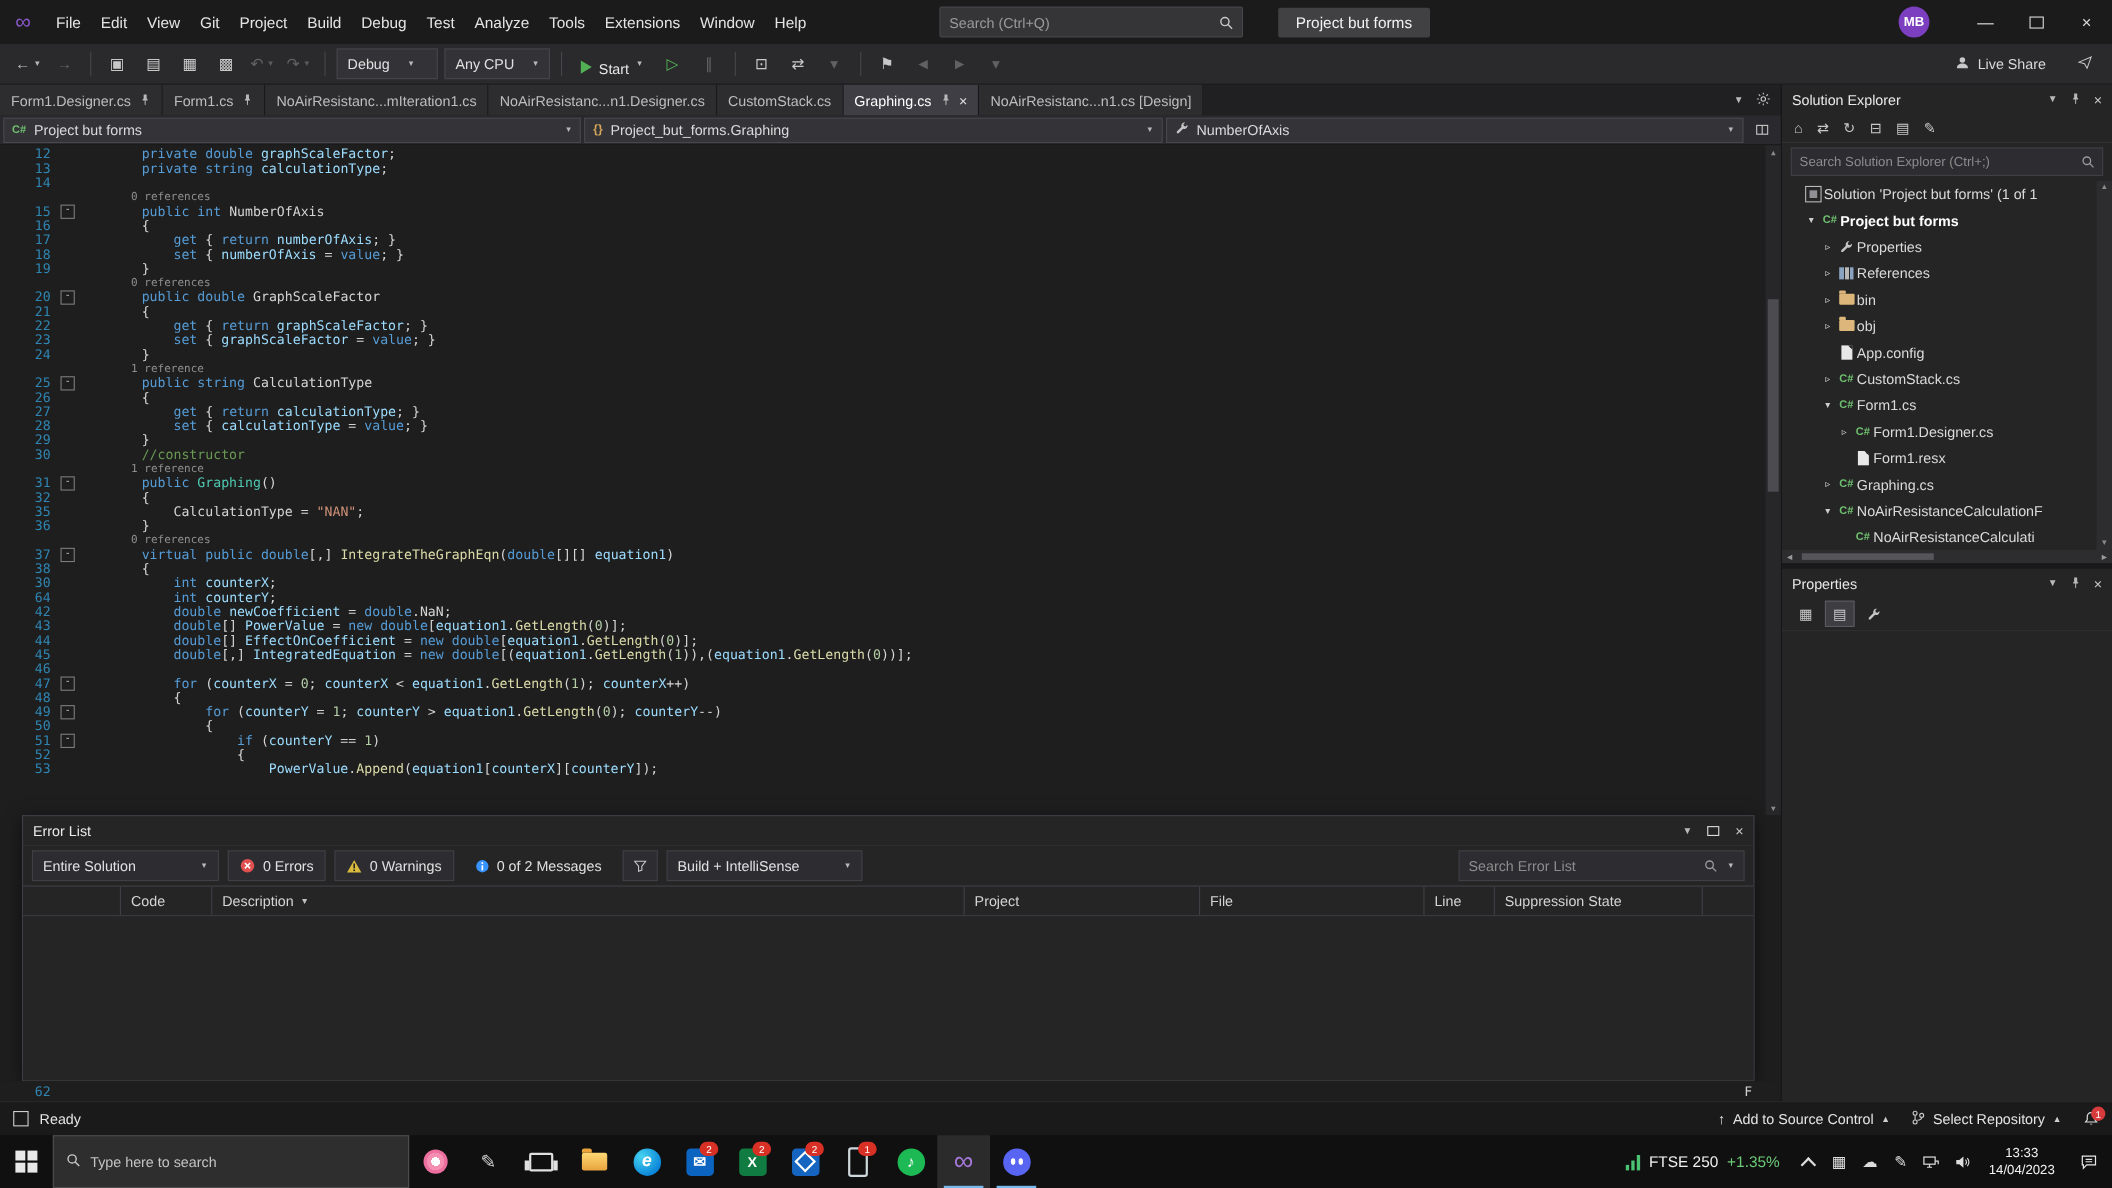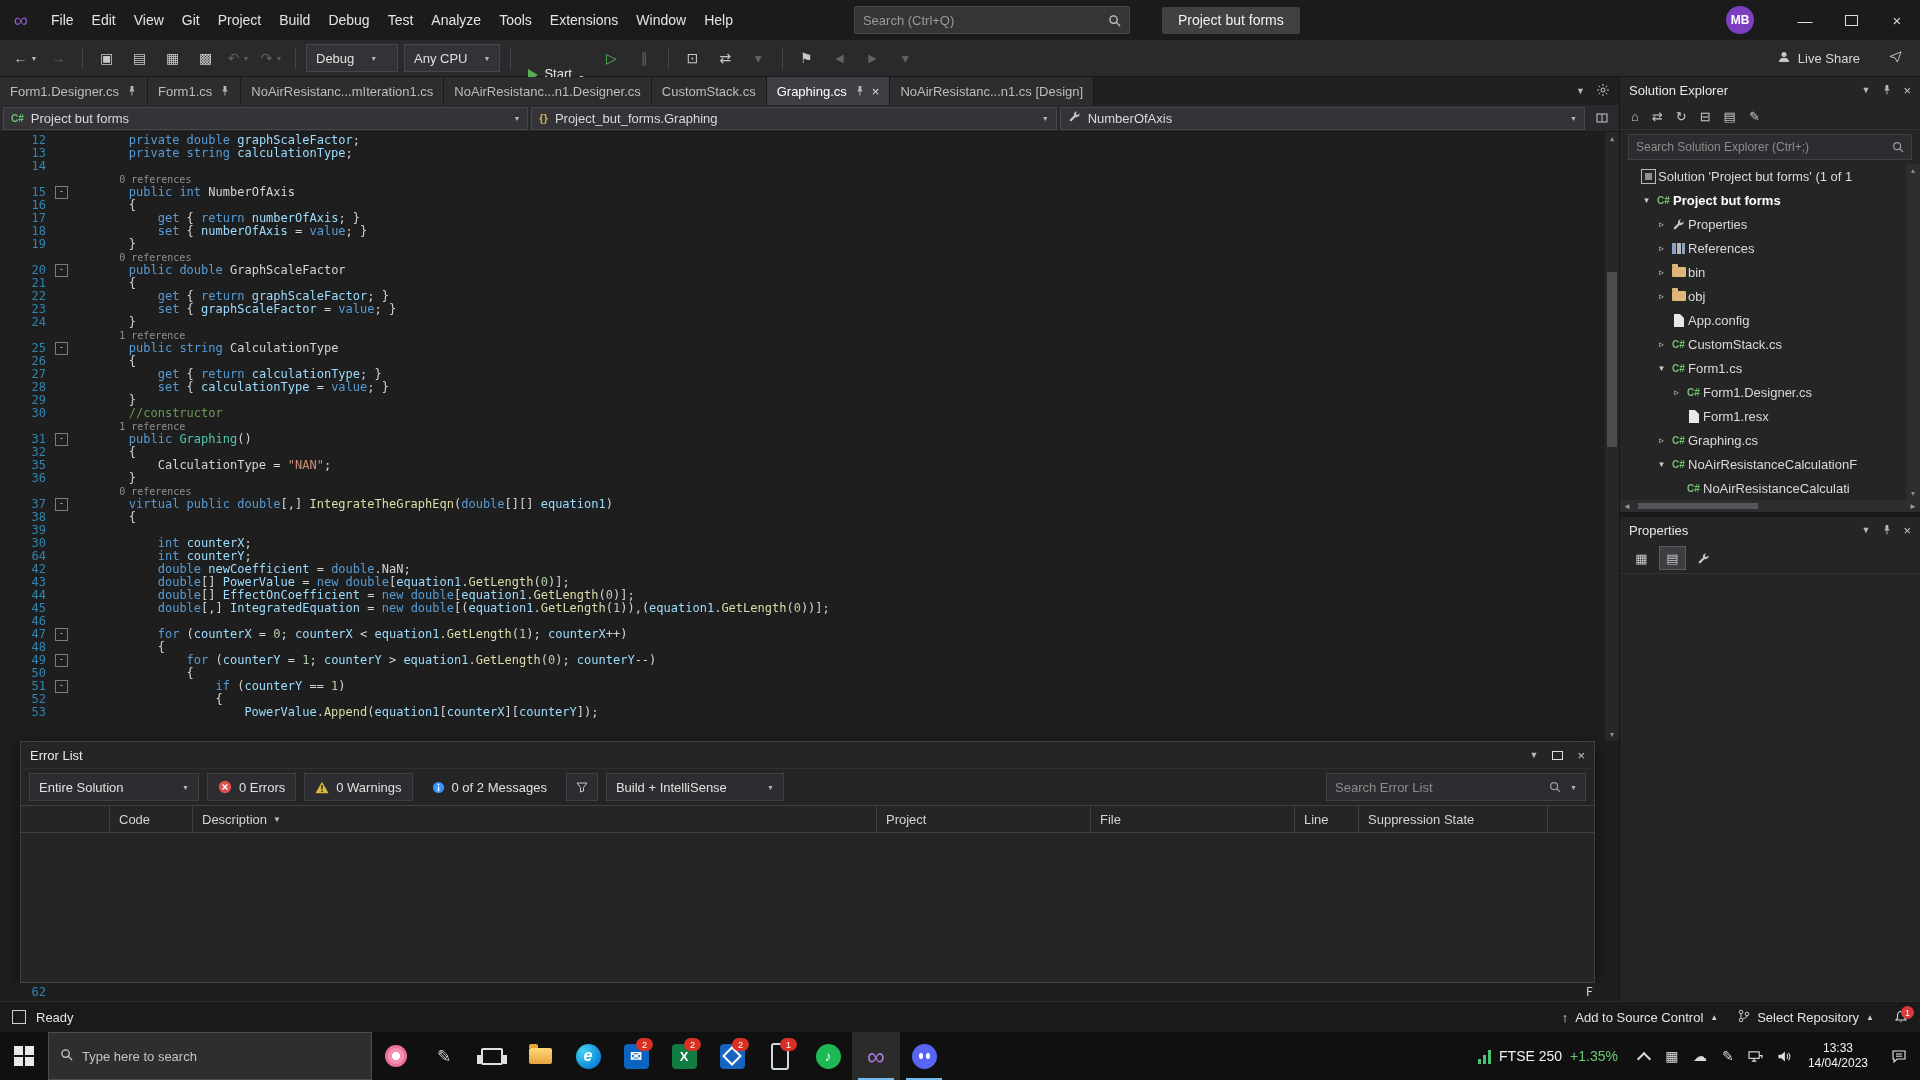--- a/index.html
+++ b/index.html
@@ -26,21 +26,21 @@
   
   .toolbar{height:36px;background:#2a2a2c;display:flex;align-items:center;padding:0 10px;flex:none;
     gap:2px;font-size:13px;border-bottom:1px solid #191919;}
   .tbtn{height:28px;min-width:25px;display:flex;align-items:center;justify-content:center;color:#c8c8c8;gap:3px;padding:0 3px;}
   .tbtn.dim{opacity:.35;}
   .tglyph{font-size:14px;}
   .tcaret{font-size:7px;color:#b8b8b8;}
   .tsep{width:1px;height:22px;background:#46464a;margin:0 6px;}
   .tdrop{height:26px;background:#333337;border:1px solid #46464a;display:flex;align-items:center;
     padding:0 9px;gap:16px;color:#e0e0e0;min-width:72px;margin:0 2px;}
-  .start-btn{height:26px;display:flex;align-items:flex-end;gap:6px;padding:0 9px;color:#e6e6e6;margin-top:19px;}
+  .start-btn{height:26px;display:flex;align-items:flex-start;gap:6px;padding:0 9px;color:#e6e6e6;margin-top:19px;}
   .play{width:0;height:0;border-left:10px solid #54b054;border-top:6px solid transparent;border-bottom:6px solid transparent;}
   .live-share{margin-left:auto;display:flex;align-items:center;gap:7px;color:#d8d8d8;padding-right:8px;}
 
   
   .main-row{flex:1;display:flex;min-height:0;}
   .editor-col{flex:1;display:flex;flex-direction:column;min-width:0;background:#1e1e1e;}
   .side-panel{width:300px;flex:none;background:#252526;border-left:1px solid #161616;display:flex;flex-direction:column;}
 
   
   .tabstrip{height:28px;background:#202022;display:flex;flex:none;font-size:13px;align-items:stretch;}
@@ -420,21 +420,20 @@
             <div class="crow"><span class="lnum">29</span><span class="fold"></span><span class="ctext"><span style="color: rgb(212, 212, 212);">        }</span></span></div>
             <div class="crow"><span class="lnum">30</span><span class="fold"></span><span class="ctext"><span style="color: rgb(212, 212, 212);">        </span><span style="color: rgb(106, 153, 85);">//constructor</span></span></div>
             <div class="crow lens"><span class="lnum"></span><span class="fold"></span><span class="ctext lens-text">        1 reference</span></div>
             <div class="crow"><span class="lnum">31</span><span class="fold"><span class="fbox">-</span></span><span class="ctext"><span style="color: rgb(212, 212, 212);">        </span><span style="color: rgb(86, 156, 214);">public</span><span style="color: rgb(212, 212, 212);"> </span><span style="color: rgb(78, 201, 176);">Graphing</span><span style="color: rgb(212, 212, 212);">()</span></span></div>
             <div class="crow"><span class="lnum">32</span><span class="fold"></span><span class="ctext"><span style="color: rgb(212, 212, 212);">        {</span></span></div>
             <div class="crow"><span class="lnum">35</span><span class="fold"></span><span class="ctext"><span style="color: rgb(212, 212, 212);">            </span><span style="color: rgb(212, 212, 212);">CalculationType</span><span style="color: rgb(212, 212, 212);"> = </span><span style="color: rgb(206, 145, 120);">"NAN"</span><span style="color: rgb(212, 212, 212);">;</span></span></div>
             <div class="crow"><span class="lnum">36</span><span class="fold"></span><span class="ctext"><span style="color: rgb(212, 212, 212);">        }</span></span></div>
             <div class="crow lens"><span class="lnum"></span><span class="fold"></span><span class="ctext lens-text">        0 references</span></div>
             <div class="crow"><span class="lnum">37</span><span class="fold"><span class="fbox">-</span></span><span class="ctext"><span style="color: rgb(212, 212, 212);">        </span><span style="color: rgb(86, 156, 214);">virtual</span><span style="color: rgb(212, 212, 212);"> </span><span style="color: rgb(86, 156, 214);">public</span><span style="color: rgb(212, 212, 212);"> </span><span style="color: rgb(86, 156, 214);">double</span><span style="color: rgb(212, 212, 212);">[,] </span><span style="color: rgb(220, 220, 170);">IntegrateTheGraphEqn</span><span style="color: rgb(212, 212, 212);">(</span><span style="color: rgb(86, 156, 214);">double</span><span style="color: rgb(212, 212, 212);">[][] </span><span style="color: rgb(156, 220, 254);">equation1</span><span style="color: rgb(212, 212, 212);">)</span></span></div>
             <div class="crow"><span class="lnum">38</span><span class="fold"></span><span class="ctext"><span style="color: rgb(212, 212, 212);">        {</span></span></div>
-            <div class="crow"><span class="lnum">39</span><span class="fold"></span><span class="ctext"></span></div>
             <div class="crow"><span class="lnum">30</span><span class="fold"></span><span class="ctext"><span style="color: rgb(212, 212, 212);">            </span><span style="color: rgb(86, 156, 214);">int</span><span style="color: rgb(212, 212, 212);"> </span><span style="color: rgb(156, 220, 254);">counterX</span><span style="color: rgb(212, 212, 212);">;</span></span></div>
             <div class="crow"><span class="lnum">64</span><span class="fold"></span><span class="ctext"><span style="color: rgb(212, 212, 212);">            </span><span style="color: rgb(86, 156, 214);">int</span><span style="color: rgb(212, 212, 212);"> </span><span style="color: rgb(156, 220, 254);">counterY</span><span style="color: rgb(212, 212, 212);">;</span></span></div>
             <div class="crow"><span class="lnum">42</span><span class="fold"></span><span class="ctext"><span style="color: rgb(212, 212, 212);">            </span><span style="color: rgb(86, 156, 214);">double</span><span style="color: rgb(212, 212, 212);"> </span><span style="color: rgb(156, 220, 254);">newCoefficient</span><span style="color: rgb(212, 212, 212);"> = </span><span style="color: rgb(86, 156, 214);">double</span><span style="color: rgb(212, 212, 212);">.NaN;</span></span></div>
             <div class="crow"><span class="lnum">43</span><span class="fold"></span><span class="ctext"><span style="color: rgb(212, 212, 212);">            </span><span style="color: rgb(86, 156, 214);">double</span><span style="color: rgb(212, 212, 212);">[] </span><span style="color: rgb(156, 220, 254);">PowerValue</span><span style="color: rgb(212, 212, 212);"> = </span><span style="color: rgb(86, 156, 214);">new</span><span style="color: rgb(212, 212, 212);"> </span><span style="color: rgb(86, 156, 214);">double</span><span style="color: rgb(212, 212, 212);">[</span><span style="color: rgb(156, 220, 254);">equation1</span><span style="color: rgb(212, 212, 212);">.</span><span style="color: rgb(220, 220, 170);">GetLength</span><span style="color: rgb(212, 212, 212);">(</span><span style="color: rgb(181, 206, 168);">0</span><span style="color: rgb(212, 212, 212);">)];</span></span></div>
             <div class="crow"><span class="lnum">44</span><span class="fold"></span><span class="ctext"><span style="color: rgb(212, 212, 212);">            </span><span style="color: rgb(86, 156, 214);">double</span><span style="color: rgb(212, 212, 212);">[] </span><span style="color: rgb(156, 220, 254);">EffectOnCoefficient</span><span style="color: rgb(212, 212, 212);"> = </span><span style="color: rgb(86, 156, 214);">new</span><span style="color: rgb(212, 212, 212);"> </span><span style="color: rgb(86, 156, 214);">double</span><span style="color: rgb(212, 212, 212);">[</span><span style="color: rgb(156, 220, 254);">equation1</span><span style="color: rgb(212, 212, 212);">.</span><span style="color: rgb(220, 220, 170);">GetLength</span><span style="color: rgb(212, 212, 212);">(</span><span style="color: rgb(181, 206, 168);">0</span><span style="color: rgb(212, 212, 212);">)];</span></span></div>
             <div class="crow"><span class="lnum">45</span><span class="fold"></span><span class="ctext"><span style="color: rgb(212, 212, 212);">            </span><span style="color: rgb(86, 156, 214);">double</span><span style="color: rgb(212, 212, 212);">[,] </span><span style="color: rgb(156, 220, 254);">IntegratedEquation</span><span style="color: rgb(212, 212, 212);"> = </span><span style="color: rgb(86, 156, 214);">new</span><span style="color: rgb(212, 212, 212);"> </span><span style="color: rgb(86, 156, 214);">double</span><span style="color: rgb(212, 212, 212);">[(</span><span style="color: rgb(156, 220, 254);">equation1</span><span style="color: rgb(212, 212, 212);">.</span><span style="color: rgb(220, 220, 170);">GetLength</span><span style="color: rgb(212, 212, 212);">(</span><span style="color: rgb(181, 206, 168);">1</span><span style="color: rgb(212, 212, 212);">)),(</span><span style="color: rgb(156, 220, 254);">equation1</span><span style="color: rgb(212, 212, 212);">.</span><span style="color: rgb(220, 220, 170);">GetLength</span><span style="color: rgb(212, 212, 212);">(</span><span style="color: rgb(181, 206, 168);">0</span><span style="color: rgb(212, 212, 212);">))];</span></span></div>
             <div class="crow"><span class="lnum">46</span><span class="fold"></span><span class="ctext"></span></div>
             <div class="crow"><span class="lnum">47</span><span class="fold"><span class="fbox">-</span></span><span class="ctext"><span style="color: rgb(212, 212, 212);">            </span><span style="color: rgb(86, 156, 214);">for</span><span style="color: rgb(212, 212, 212);"> (</span><span style="color: rgb(156, 220, 254);">counterX</span><span style="color: rgb(212, 212, 212);"> = </span><span style="color: rgb(181, 206, 168);">0</span><span style="color: rgb(212, 212, 212);">; </span><span style="color: rgb(156, 220, 254);">counterX</span><span style="color: rgb(212, 212, 212);"> &lt; </span><span style="color: rgb(156, 220, 254);">equation1</span><span style="color: rgb(212, 212, 212);">.</span><span style="color: rgb(220, 220, 170);">GetLength</span><span style="color: rgb(212, 212, 212);">(</span><span style="color: rgb(181, 206, 168);">1</span><span style="color: rgb(212, 212, 212);">); </span><span style="color: rgb(156, 220, 254);">counterX</span><span style="color: rgb(212, 212, 212);">++)</span></span></div>
             <div class="crow"><span class="lnum">48</span><span class="fold"></span><span class="ctext"><span style="color: rgb(212, 212, 212);">            {</span></span></div>
             <div class="crow"><span class="lnum">49</span><span class="fold"><span class="fbox">-</span></span><span class="ctext"><span style="color: rgb(212, 212, 212);">                </span><span style="color: rgb(86, 156, 214);">for</span><span style="color: rgb(212, 212, 212);"> (</span><span style="color: rgb(156, 220, 254);">counterY</span><span style="color: rgb(212, 212, 212);"> = </span><span style="color: rgb(181, 206, 168);">1</span><span style="color: rgb(212, 212, 212);">; </span><span style="color: rgb(156, 220, 254);">counterY</span><span style="color: rgb(212, 212, 212);"> &gt; </span><span style="color: rgb(156, 220, 254);">equation1</span><span style="color: rgb(212, 212, 212);">.</span><span style="color: rgb(220, 220, 170);">GetLength</span><span style="color: rgb(212, 212, 212);">(</span><span style="color: rgb(181, 206, 168);">0</span><span style="color: rgb(212, 212, 212);">); </span><span style="color: rgb(156, 220, 254);">counterY</span><span style="color: rgb(212, 212, 212);">--)</span></span></div>

